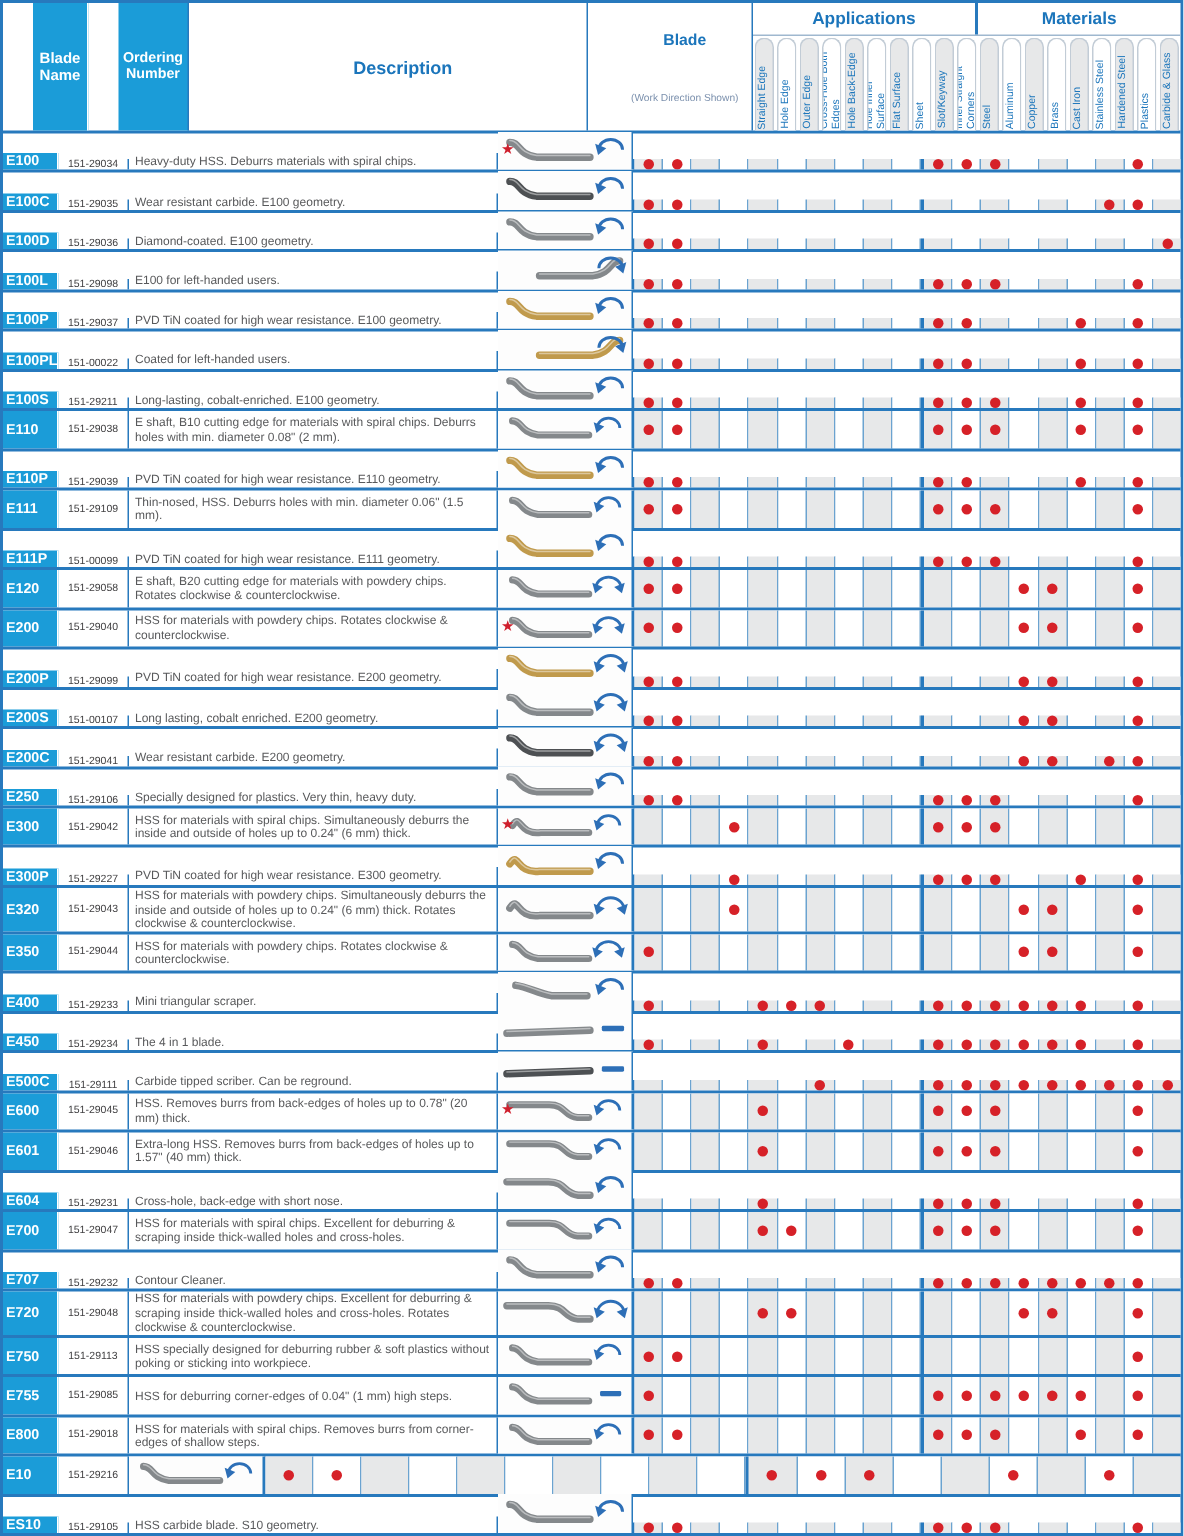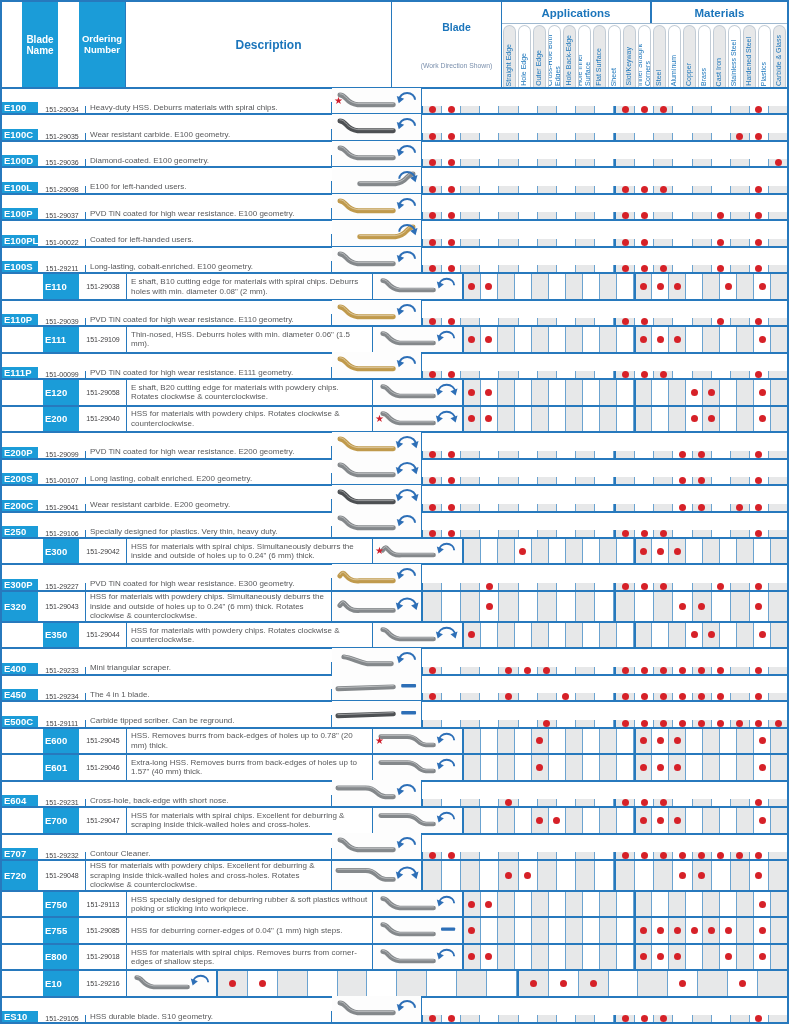--- a/index.html
+++ b/index.html
@@ -23,21 +23,21 @@
   .vcell{flex:1;box-sizing:border-box;margin:0 1px;border:1px solid #c2ccd6;border-bottom:none;
          border-radius:8px 8px 0 0;display:flex;align-items:flex-end;justify-content:center;overflow:hidden;background:#fff;}
   .vcell.g{background:#e7e8e9;}
   .vtxt{writing-mode:vertical-rl;transform:rotate(180deg);font-size:7px;line-height:1.15;color:#1b75bb;
         padding:1px 0 2px 0;max-height:58px;}
   
   .body{flex:1;display:flex;flex-direction:column;min-height:0;}
   .row{display:flex;border-top:2px solid #2779bd;min-height:0;}
   .row:first-child{border-top:none;}
   .row.h1{flex-grow:23;align-items:flex-end;}
-  .row.h2{flex-grow:30;padding-left:41px;}
+  .row.h2{flex-grow:30;}
   .row.h3{flex-grow:38;}
   .c{box-sizing:border-box;border-right:1px solid #2779bd;overflow:hidden;}
   .c.name{width:37px;background:#1b9cd8;color:#fff;font-weight:bold;font-size:9.5px;
           display:flex;align-items:center;padding-left:2px;border-right:1px solid #fff;}
   .c.order{width:47px;font-size:7px;color:#414042;display:flex;align-items:center;justify-content:center;}
   .c.desc{width:246px;font-size:8px;line-height:1.18;color:#58595b;display:flex;flex-direction:column;justify-content:center;padding:1px 4px;}
   .c.blade{width:90px;position:relative;display:flex;align-items:center;justify-content:center;background:#fdfdfd;}
   .star{position:absolute;left:2px;top:50%;transform:translateY(-52%);color:#cf1f2d;font-size:10px;line-height:1;}
   .bsvg{width:100%;height:100%;max-height:30px;}
   .dots{flex:1;display:flex;border-left:1px solid #2779bd;}
@@ -1762,21 +1762,21 @@
           <div class="dc g"></div>
           <div class="dc">
             <span class="dot"></span>
           </div>
           <div class="dc g"></div>
         </div>
       </div>
       <div class="row h1">
         <div class="c name">ES10</div>
         <div class="c order">151-29105</div>
-        <div class="c desc">HSS durable blade. S10 geometry.</div>
+        <div class="c desc">HSS carbide blade. S10 geometry.</div>
         <div class="c blade">
           <svg class="bsvg" viewBox="0 0 90 26" preserveAspectRatio="xMidYMid meet">
             <path d="M8 7 C15 7 13 15 26 17 L62 17" fill="none" stroke="#84888b" stroke-width="5" stroke-linecap="round"></path>
             <path d="M8 7 C15 7 13 15 26 17 L62 17" fill="none" stroke="#ffffff" stroke-width="1" stroke-linecap="round" opacity="0.45" transform="translate(0,-1.2)"></path>
             <g>
               <path d="M68 12 A8 7 0 0 1 84 12" fill="none" stroke="#2d6fb7" stroke-width="2"></path>
               <path d="M65.5 8 L67.5 15.5 L73 11 Z" fill="#2d6fb7"></path>
             </g>
           </svg>
         </div>

